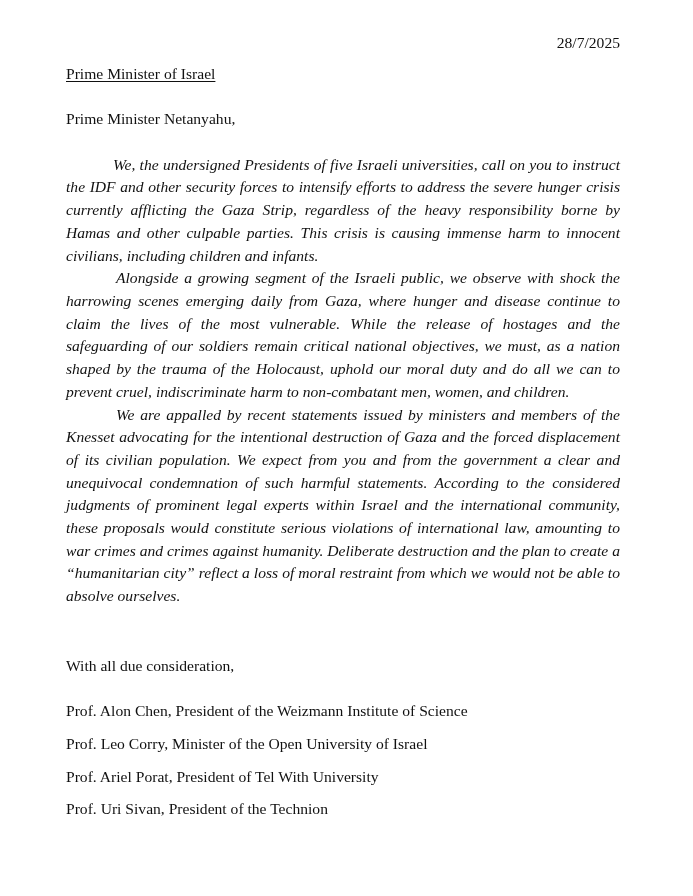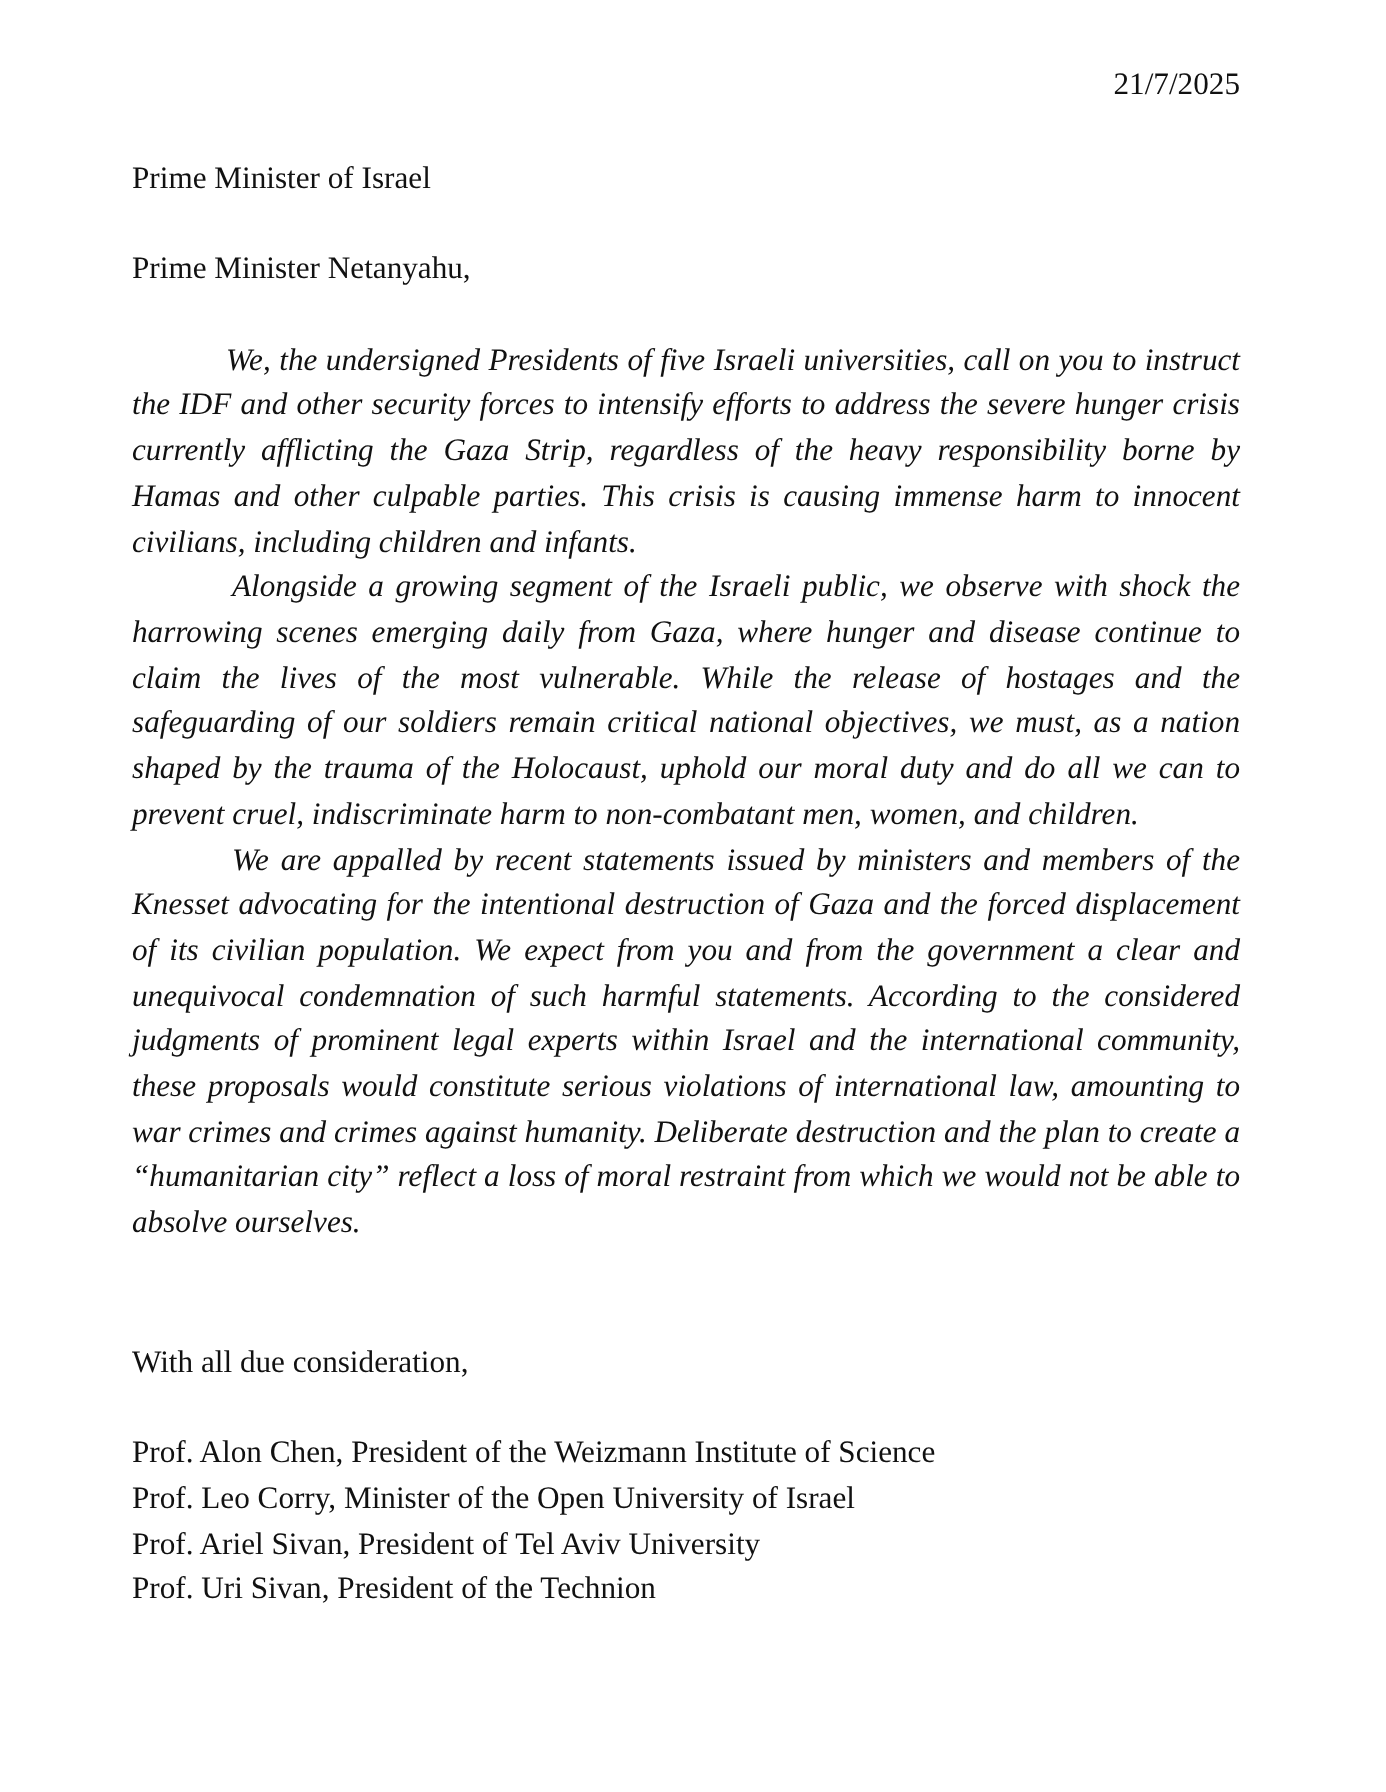--- a/index.html
+++ b/index.html
@@ -33,22 +33,22 @@
     .content {
       position: absolute;
       left: 66px;
       top: 63px;
       width: 554px;
     }
     .recipient-name, .recipient-title {
       display: block;
     }
     .recipient-title {
+      text-decoration: underline;
       text-underline-offset: 2px;
-      margin-top: 16px;
     }
     .salutation {
       margin-top: 22.7px;
     }
     .body {
       margin-top: 22.7px;
     }
     .para {
       margin: 0;
       text-align: justify;
@@ -61,43 +61,44 @@
     }
     .closing {
       margin-top: 47px;
     }
     .signatories {
       margin-top: 22.7px;
     }
     .signatory {
       display: block;
       white-space: nowrap;
+      margin-top: 10px;
     }
   </style>
 </head>
 <body>
 
 <div class="page">
-  <div class="date">21/7/2025</div>
+  <div class="date">28/7/2025</div>
 
   <div class="content">
     <div class="recipient">
       <span class="recipient-title">Prime Minister of Israel</span>
     </div>
 
     <div class="salutation">Prime Minister Netanyahu,</div>
 
     <div class="body">
       <p class="para">We, the undersigned Presidents of five Israeli universities, call on you to instruct the IDF and other security forces to intensify efforts to address the severe hunger crisis currently afflicting the Gaza Strip, regardless of the heavy responsibility borne by Hamas and other culpable parties. This crisis is causing immense harm to innocent civilians, including children and infants.</p>
       <p class="para">Alongside a growing segment of the Israeli public, we observe with shock the harrowing scenes emerging daily from Gaza, where hunger and disease continue to claim the lives of the most vulnerable. While the release of hostages and the safeguarding of our soldiers remain critical national objectives, we must, as a nation shaped by the trauma of the Holocaust, uphold our moral duty and do all we can to prevent cruel, indiscriminate harm to non-combatant men, women, and children.</p>
       <p class="para">We are appalled by recent statements issued by ministers and members of the Knesset advocating for the intentional destruction of Gaza and the forced displacement of its civilian population. We expect from you and from the government a clear and unequivocal condemnation of such harmful statements.  According to the considered judgments of prominent legal experts within Israel and the international community, these proposals would constitute serious violations of international law, amounting to war crimes and crimes against humanity.  Deliberate destruction and the plan to create a “humanitarian city” reflect a loss of moral restraint from which we would not be able to absolve ourselves.</p>
     </div>
 
     <div class="closing">With all due consideration,</div>
 
     <div class="signatories">
       <span class="signatory">Prof. Alon Chen, President of the Weizmann Institute of Science</span>
       <span class="signatory">Prof. Leo Corry, Minister of the Open University of Israel</span>
-      <span class="signatory">Prof. Ariel Sivan, President of Tel Aviv University</span>
+      <span class="signatory">Prof. Ariel Porat, President of Tel With University</span>
       <span class="signatory">Prof. Uri Sivan, President of the Technion</span>
     </div>
   </div>
 </div>
 
 </body></html>

